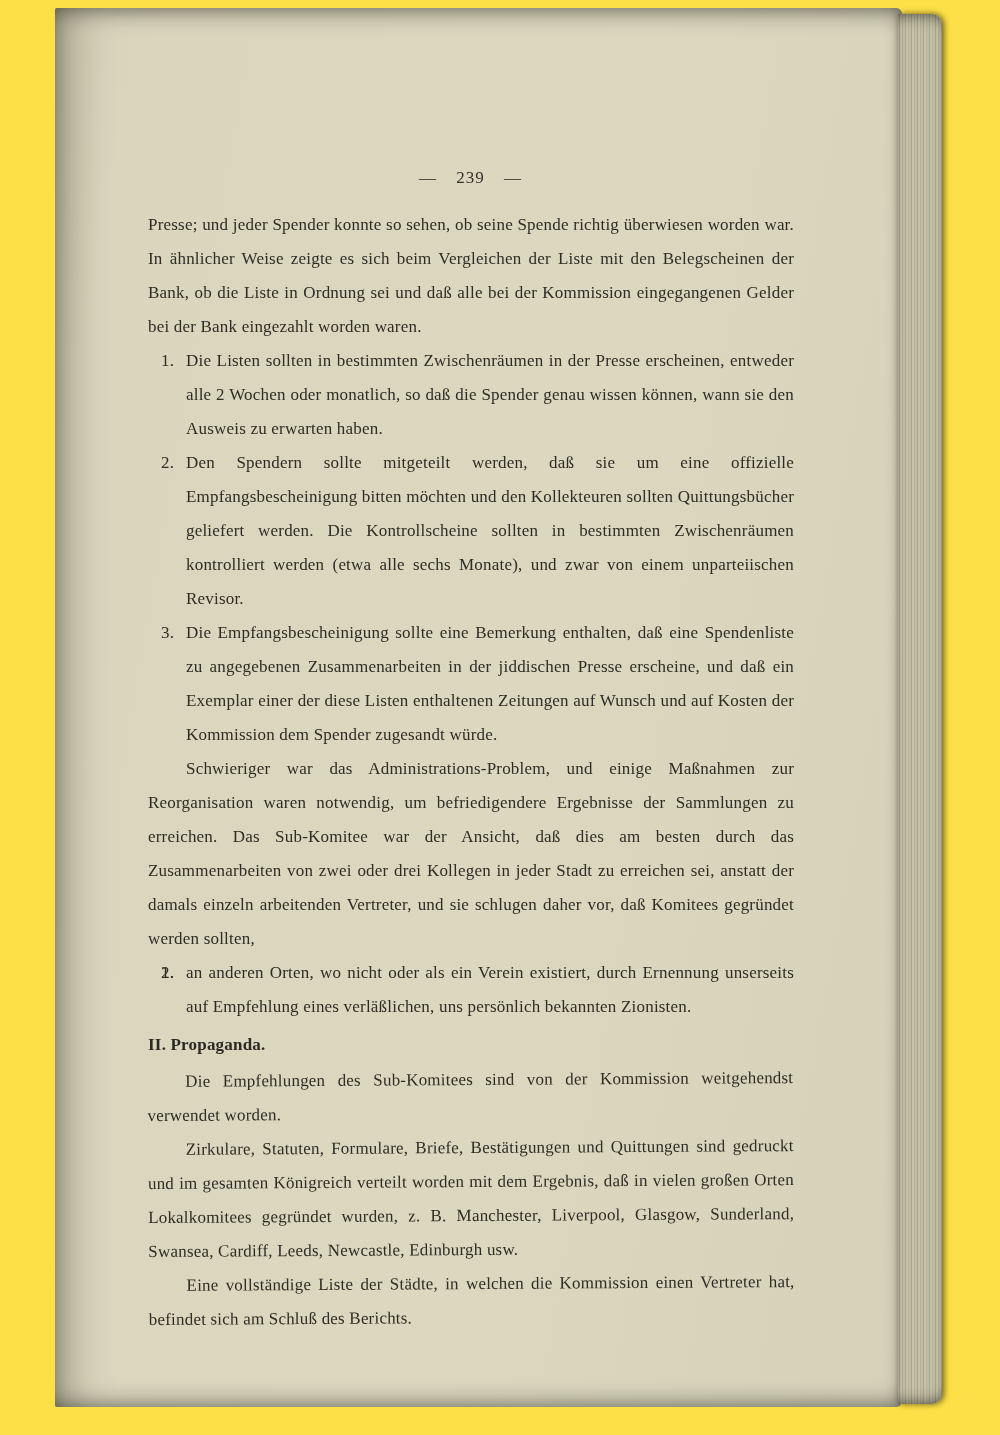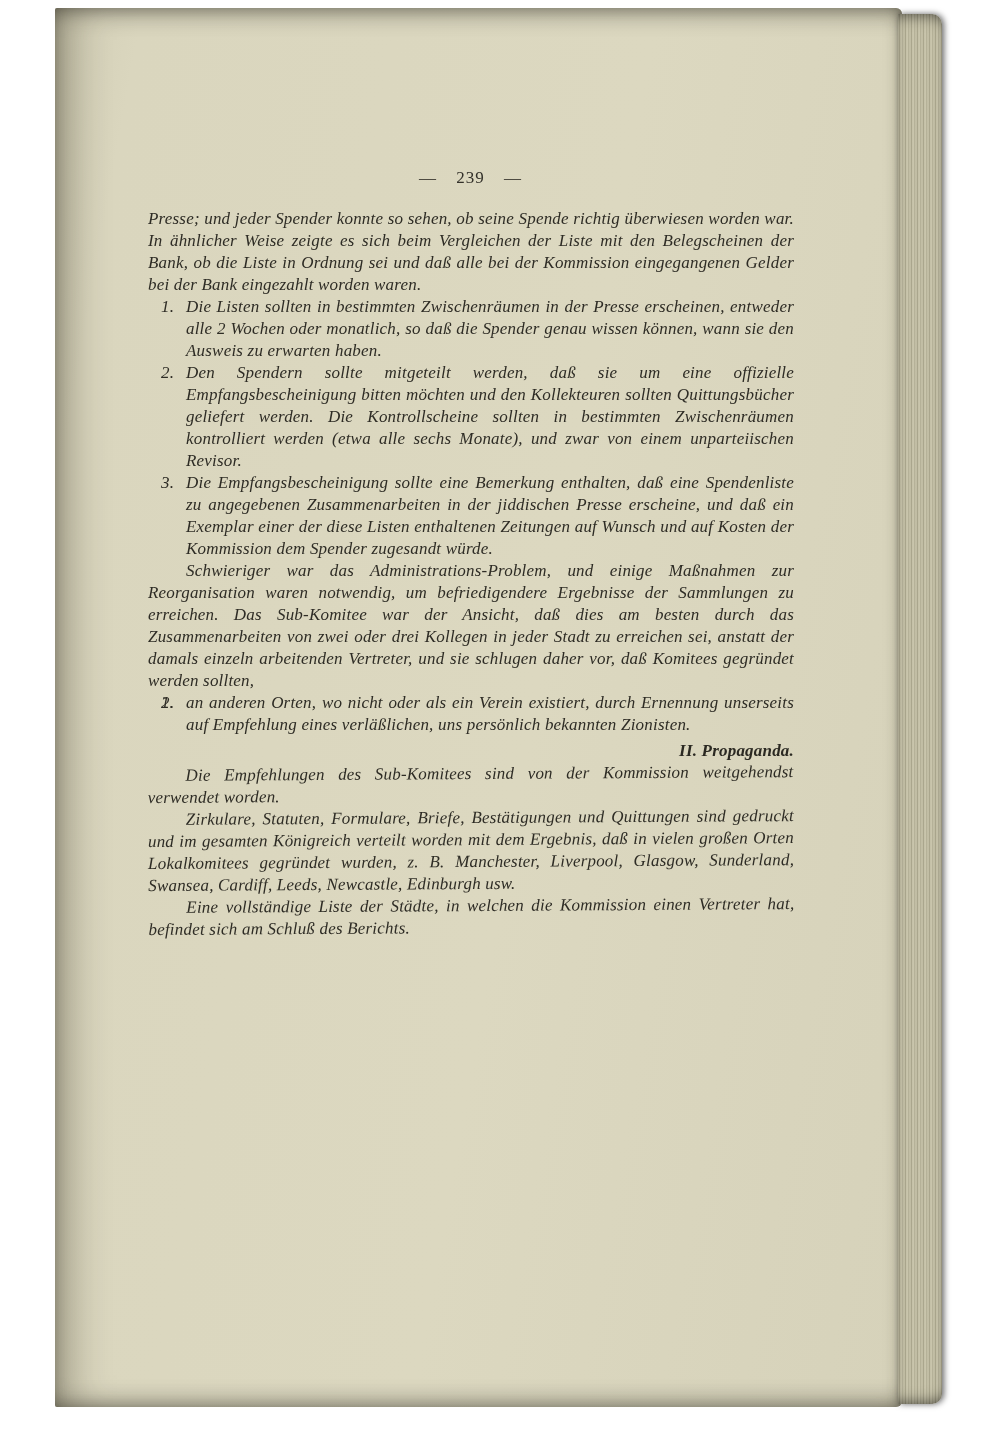--- a/index.html
+++ b/index.html
@@ -10,21 +10,21 @@
   body {
     width: 1000px;
     height: 1435px;
     position: relative;
     overflow: hidden;
     font-family: "Liberation Serif", "DejaVu Serif", serif;
   }
   .scan {
     position: absolute;
     inset: 0;
-    background: #ffffff;
+    background: #fde047;
     padding-left: 19px;
   }
   
   .page {
     position: absolute;
     left: 55px;
     top: 8px;
     width: 847px;
     height: 1399px;
     background: linear-gradient(100deg, #d2ceb6 0%, #dad6be 8%, #dcd8c0 55%, #d6d2ba 100%);
@@ -64,45 +64,44 @@
     color: #33312a;
     word-spacing: 14px;
     letter-spacing: 1px;
   }
   .text-block {
     position: absolute;
     left: 93px;
     top: 200px;
     width: 646px;
     font-size: 17px;
-    line-height: 22px;
+    line-height: 34px;
     color: #2e2c25;
     letter-spacing: 0.2px;
-    font-style: italic;
   }
   .para {
     margin: 0;
     text-align: justify;
     text-indent: 38px;
   }
   .para.noindent { text-indent: 0; }
   .list-item {
     position: relative;
     margin: 0;
     padding-left: 38px;
     text-align: justify;
   }
   .list-item .num {
     position: absolute;
     left: 13px;
     top: 0;
   }
   .section-heading {
     margin: 4px 0 3px 0;
-    text-align: right;
+    text-align: left;
     font-weight: bold;
     font-size: 17px;
     color: #2b2922;
   }
   .tail {
     transform: rotate(-0.35deg);
     transform-origin: left center;
   }
 </style>
 </head>

